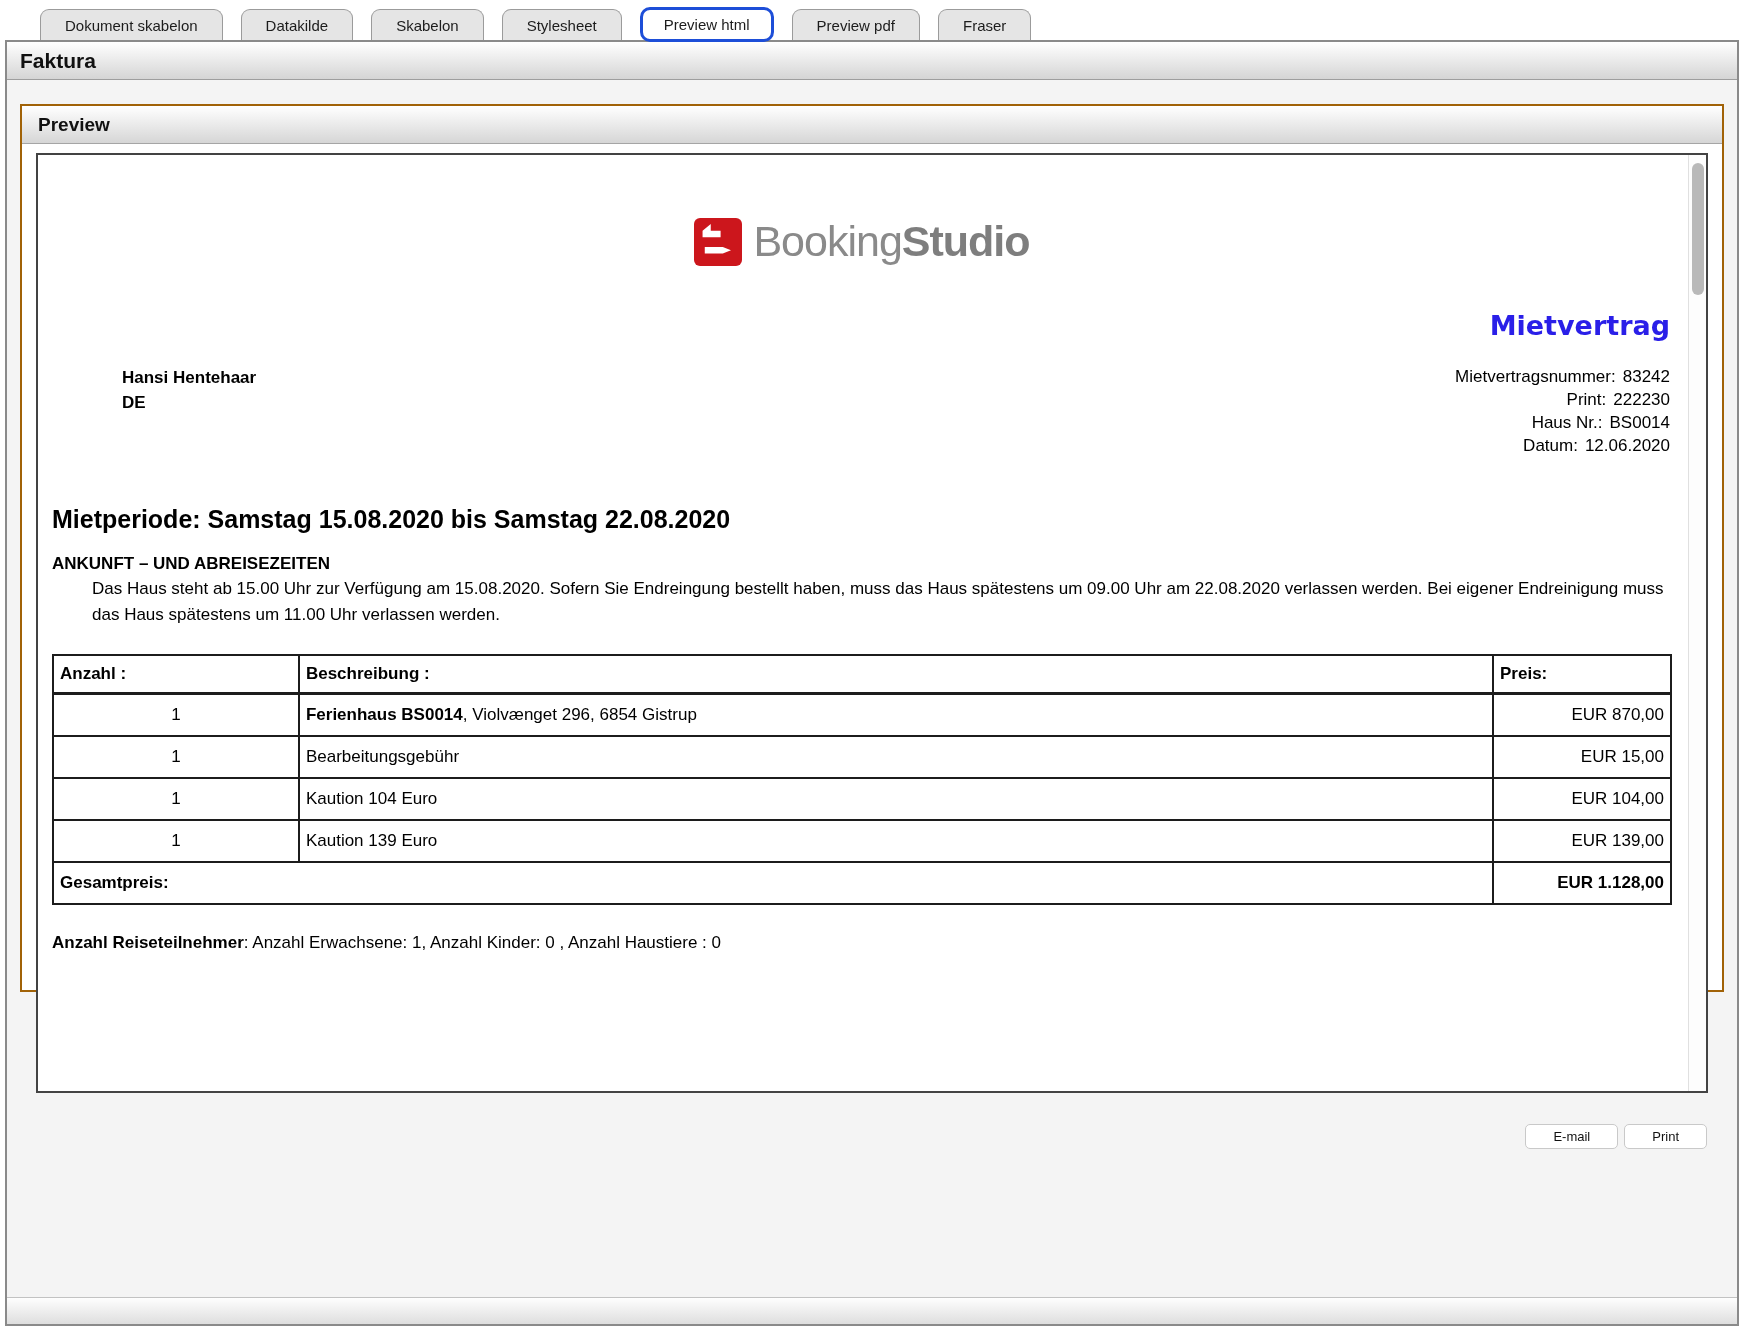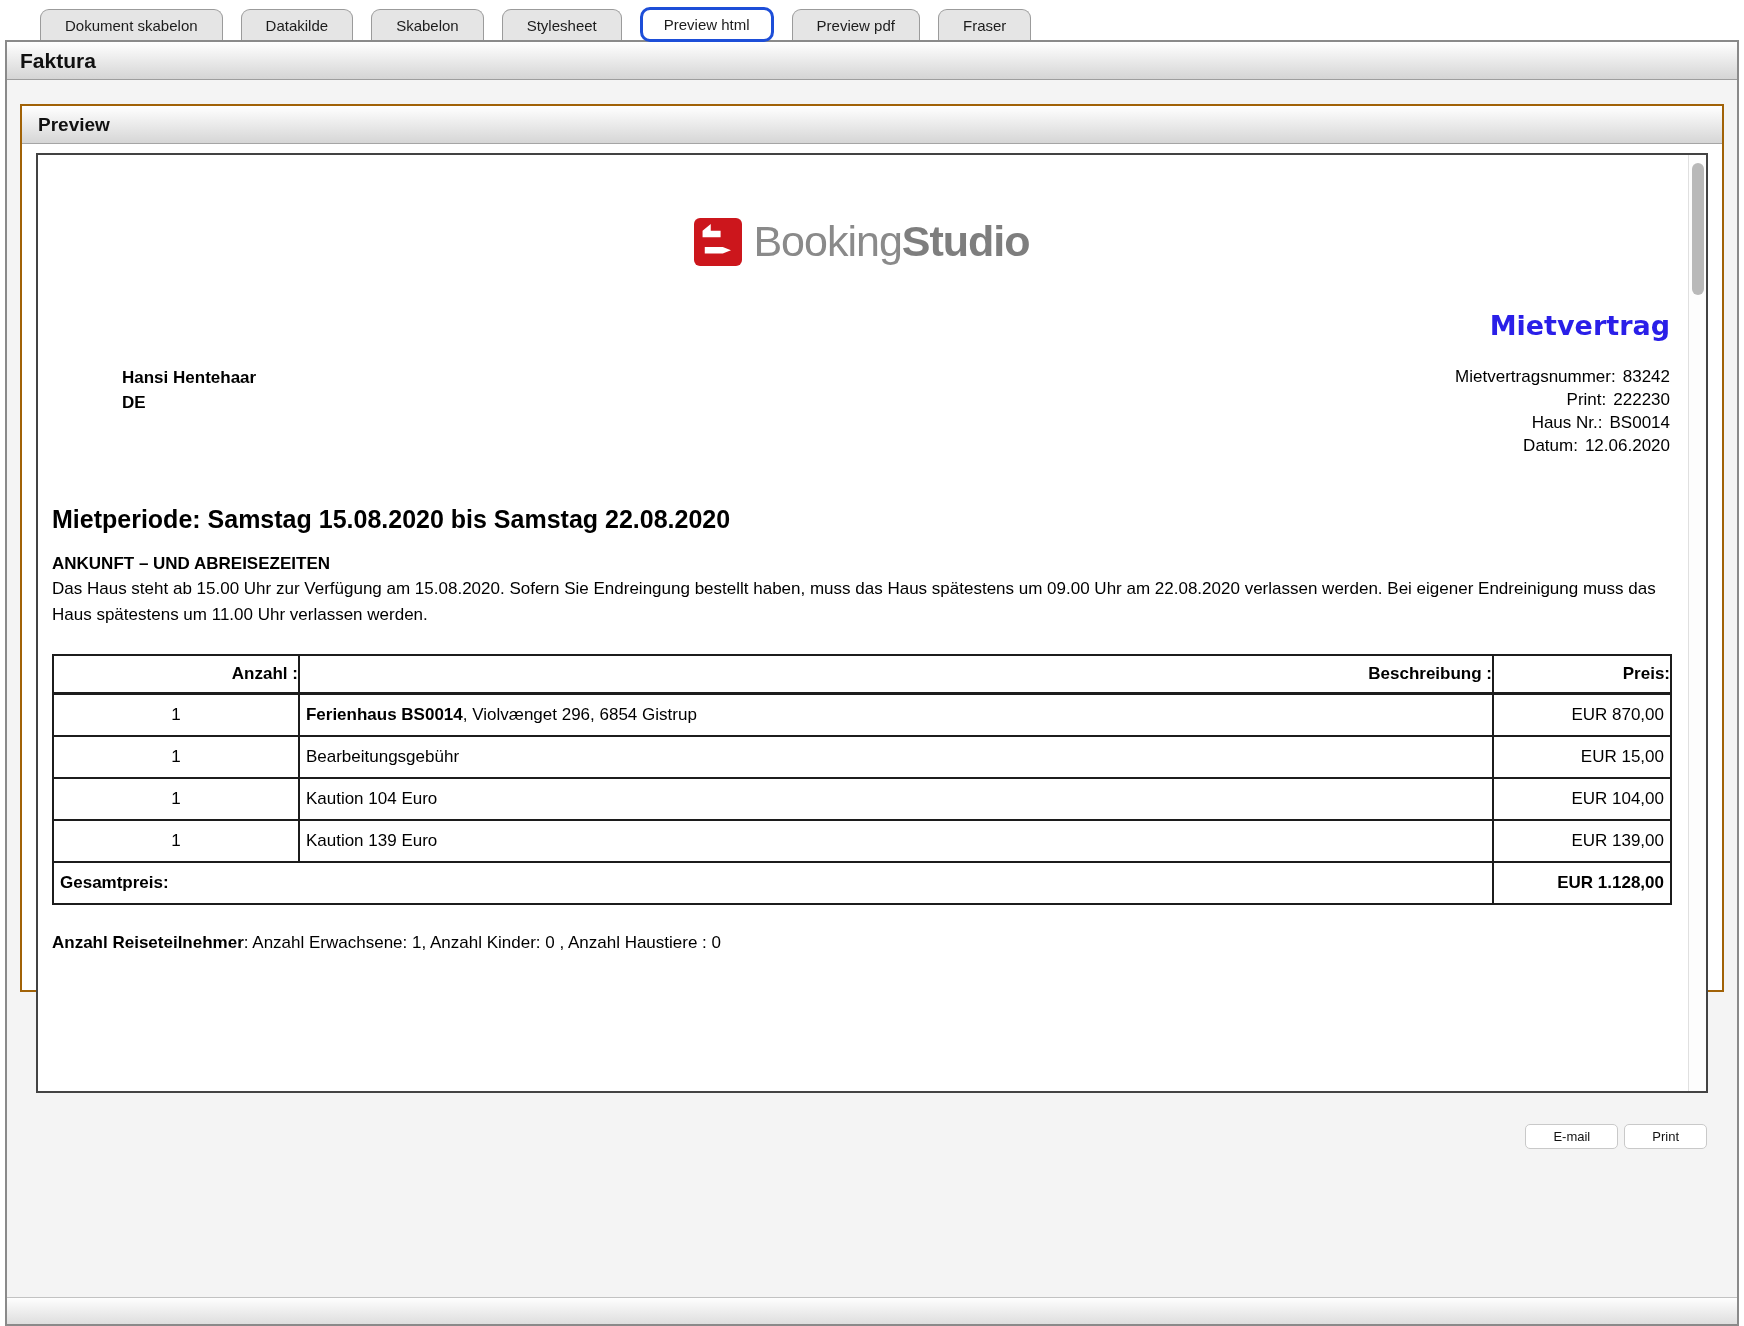--- a/index.html
+++ b/index.html
@@ -42,25 +42,25 @@
   .doc-type { text-align:right; margin-top:44px; padding-right:2px;
     font-family:"DejaVu Sans", sans-serif; font-weight:bold; font-size:27px; color:#2a1fe8; }
   .addr-meta-row { display:flex; justify-content:space-between; margin-top:24px; }
   .recipient { padding-left:70px; font-weight:bold; font-size:17px; line-height:25px; }
   .meta-block { text-align:right; font-size:17px; line-height:23px; padding-right:2px; }
   .meta-line--bold { font-weight:normal; }
   .meta-label { margin-right:7px; }
 
   .period-heading { font-size:25px; font-weight:bold; margin-top:48px; }
   .arrival-heading { font-size:17px; font-weight:bold; margin-top:20px; }
-  .arrival-text { font-size:17px; line-height:26px; margin-top:2px; padding-right:6px; }
+  .arrival-text { font-size:17px; line-height:26px; margin-top:2px; padding-right:6px;margin-left:40px; }
 
   table.items { width:100%; border-collapse:collapse; margin-top:26px; font-size:17px; }
   table.items th, table.items td { border:2px solid #1c1c1c; }
-  table.items th { padding:8px 0; font-weight:bold; text-align:right; border-bottom-width:3px; }
+  table.items th { padding:8px 6px; font-weight:bold; text-align:left; border-bottom-width:3px; }
   table.items td { padding:10px 6px; }
   .col-qty { width:15.2%; }
   .col-desc { width:73.8%; }
   .col-price { width:11%; }
   td.qty { text-align:center; }
   td.desc { text-align:left; padding-left:10px; }
   td.price { text-align:right; padding-right:9px; white-space:nowrap; }
   tr.total td { font-weight:bold; }
   td.total-label { padding-left:10px; }
 

